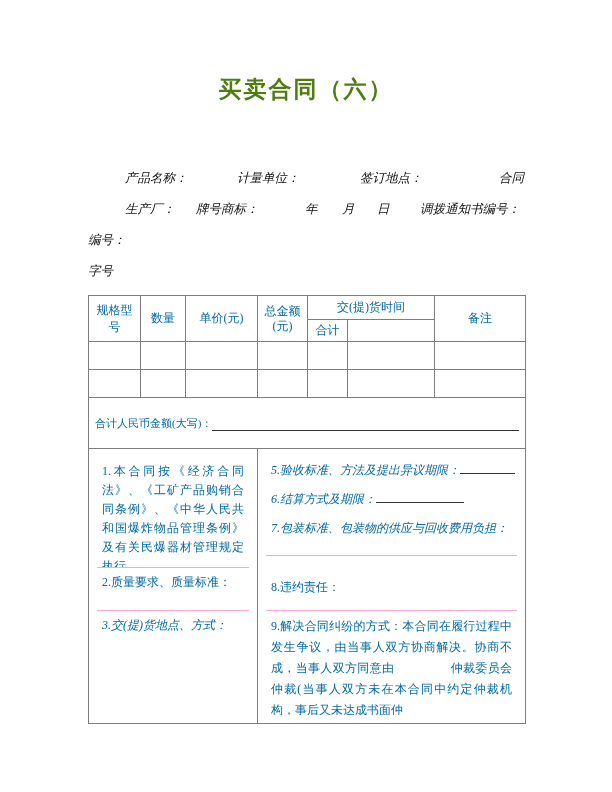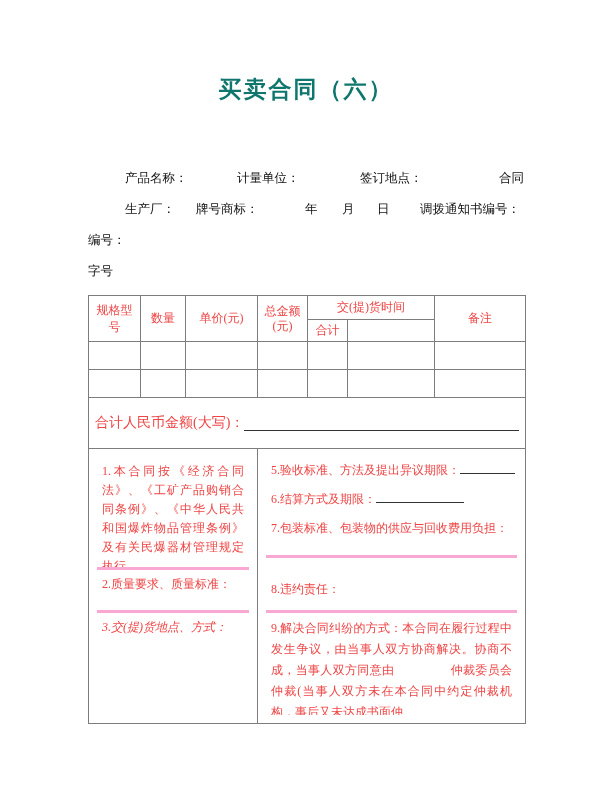--- a/index.html
+++ b/index.html
@@ -14,72 +14,72 @@
     background:#ffffff;
     overflow:hidden;
   }
   .title {
     position:absolute; top:74px; left:0; width:100%;
     text-align:center;
     font-family:"Liberation Sans","DejaVu Sans",sans-serif;
     font-weight:bold;
     font-size:23px;
     letter-spacing:2px;
-    color:#0f766e;
+    color:#4d7c0f;
   }
   
   .head-info {
     position:absolute; left:88px; top:164px; width:437px;
     font-size:12.5px; color:#111;
   }
-  .head-info .line { position:relative; height:31px; }
+  .head-info .line { position:relative; height:31px;font-style:italic; }
   .head-info .line span { position:absolute; top:6px; white-space:nowrap; }
   .p1a { left:37px; }  .p1b { left:149px; } .p1c { left:272px; } .p1d { left:411px; }
   .p2a { left:0; }
   .p3a { left:37px; }  .p3b { left:108px; } .p3c { left:217px; }
   .p3d { left:254px; } .p3e { left:289px; } .p3f { left:332px; }
   .p4a { left:0; }
   
   .main-table {
     position:absolute; left:88px; top:295px;
     width:437px;
     border-collapse:collapse;
-    font-size:12px; color:#ef4444;
+    font-size:12px; color:#0369a1;
     table-layout:fixed;
   }
   .main-table td {
     border:1px solid #7d7d7d;
     text-align:center;
     vertical-align:middle;
     padding:1px 2px;
   }
   col.c1{width:52px;} col.c2{width:45px;} col.c3{width:72px;}
   col.c4{width:50px;} col.c5{width:40px;} col.c6{width:87px;} col.c7{width:91px;}
   tr.hdrA td { height:24px; }
   tr.hdrB td { height:22px;margin-top:32px; }
   tr.body-row td { height:28px; }
   .wrapcell span { display:inline-block; width:40px; word-break:break-all; line-height:15px; }
   
   tr.sum-row td { height:51px; padding:0 6px; text-align:left; }
-  .sumflex { display:flex; align-items:flex-start; width:100%; font-size:14px; }
+  .sumflex { display:flex; align-items:flex-start; width:100%; font-size:11px; }
   .sumflex .lbl { white-space:nowrap; }
   .blankline {
     flex:1; height:1px; align-self:center;
     border-bottom:1px solid #333;
     position:relative; top:7px;
   }
   
   td.clause-cell { padding:8px; vertical-align:top; text-align:left; }
   .sub { padding:5px 5px 0 5px; line-height:18px; font-size:12px; overflow:hidden; }
-  .divtop { border-top:3px solid #f9a8d4; }
+  .divtop { border-top:1px solid #f9a8d4; }
   .ls1 { height:110px; text-align:justify; line-height:19px; }
   .ls2 { height:43px; }
   .ls3 { height:105px;font-style:italic; }
   .rs1 { height:98px; }
-  .rs1 p { margin-bottom:13px; line-height:16px; white-space:nowrap; }
+  .rs1 p { margin-bottom:13px; line-height:16px; white-space:nowrap;font-style:italic; }
   .rs2 { height:55px; padding-top:22px; }
   .rs3 { height:105px; text-align:justify; line-height:21px; }
   .inline-blank {
     display:inline-block;
     border-bottom:1px solid #333;
     height:10px;
   }
   .w55 { width:55px; } .w88 { width:88px; }
   .inline-gap { display:inline-block; width:56px; height:8px; }
 </style>

